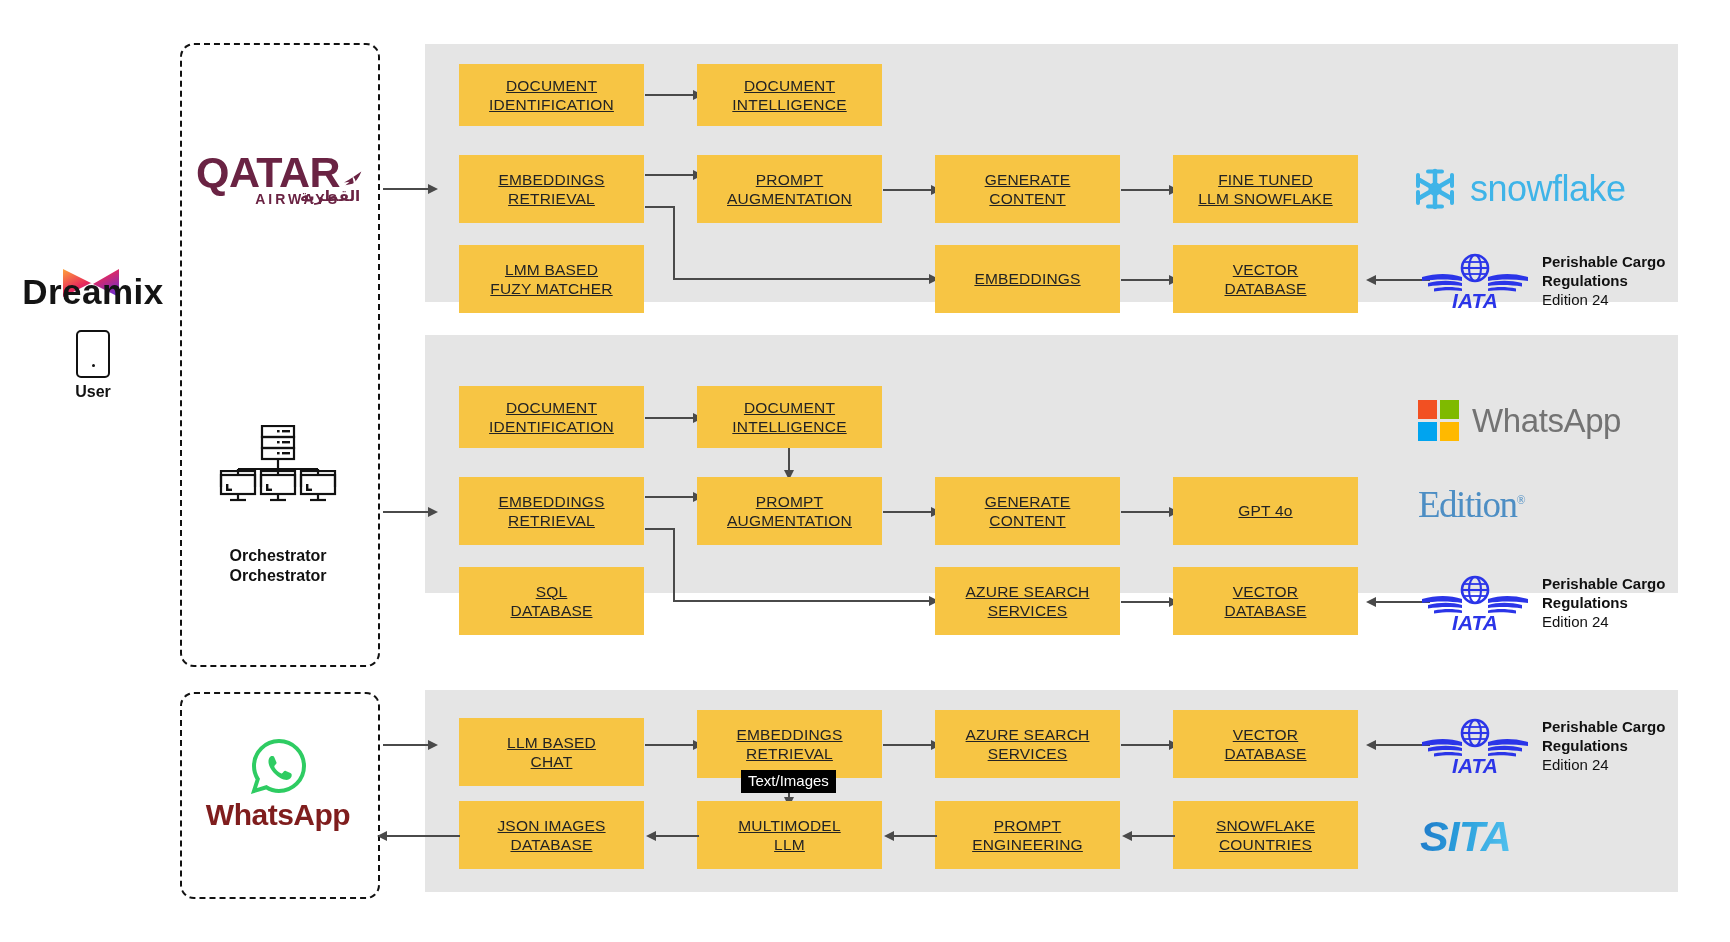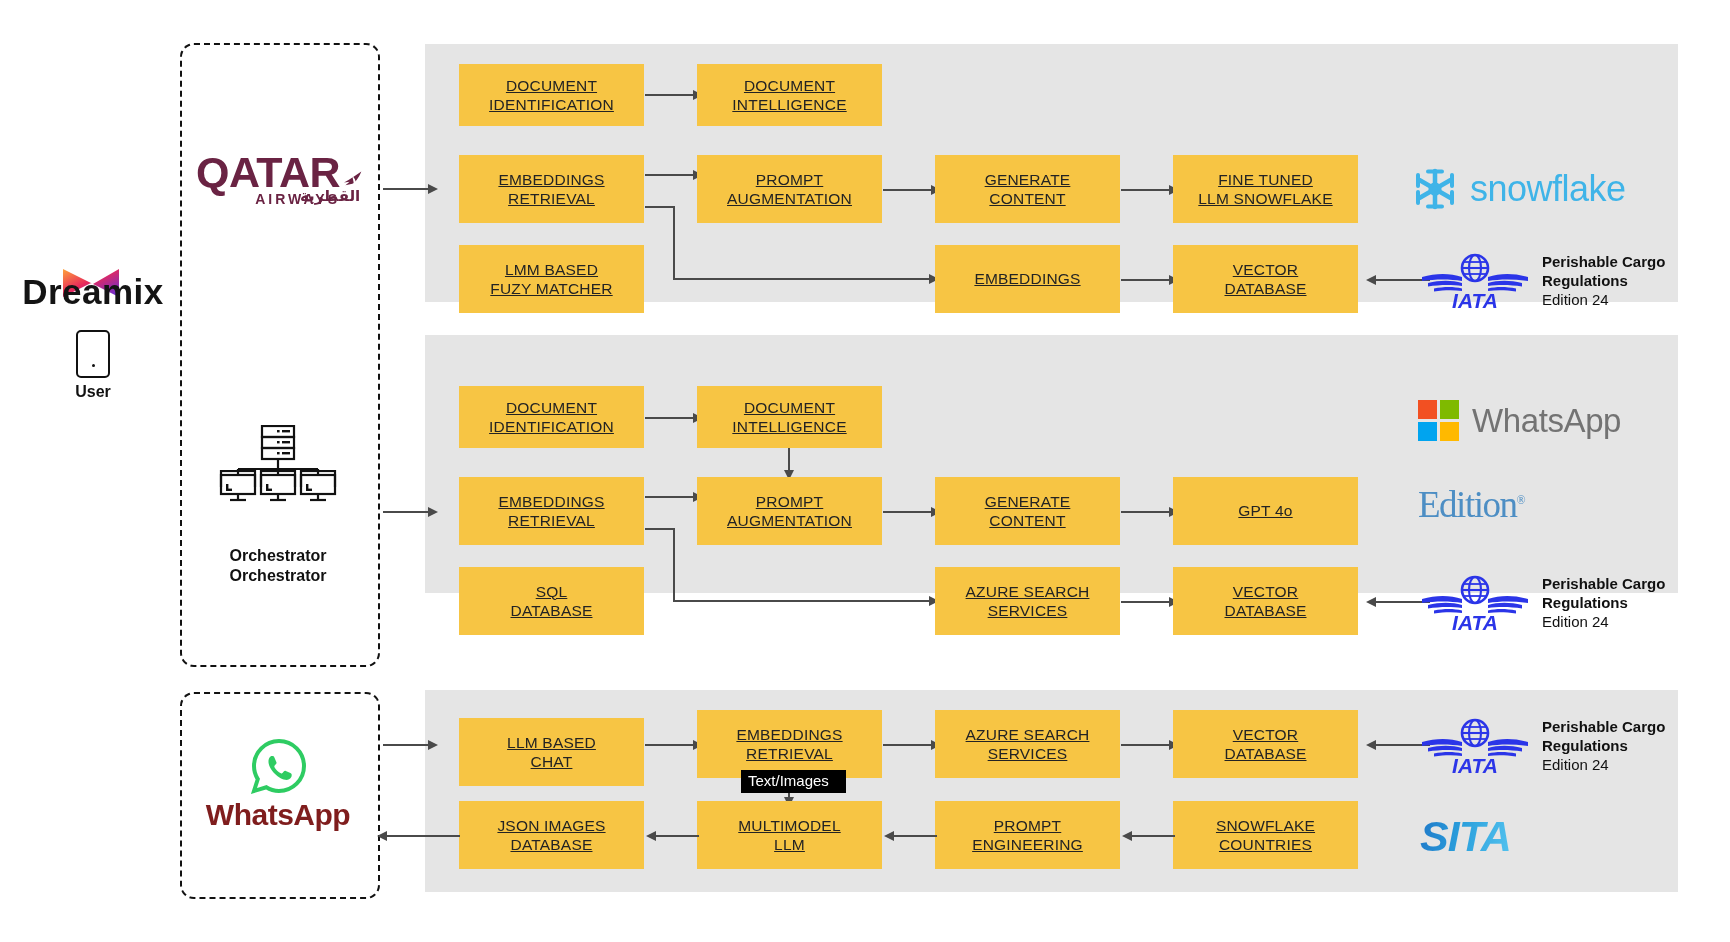--- a/index.html
+++ b/index.html
@@ -46,21 +46,21 @@
     width:0;height:0;border-left:5.5px solid transparent;
     border-right:5.5px solid transparent;border-top:10px solid #4a4a4a;
   }
 
   
   .caption{
     text-align:center;font-weight:bold;font-size:16px;line-height:1.25;
     color:#111;
   }
   .badge{
-    background:#000;color:#fff;font-size:15px;padding:2px 17px 3px 7px;
+    background:#000;color:#fff;font-size:15px;padding:2px 7px 3px 7px;
     white-space:nowrap;line-height:1.2;
   }
 
   
   .iata-wrap{display:flex;align-items:center;gap:12px;}
   .iata-txt{font-size:15px;line-height:1.28;color:#111;}
   .iata-txt b{font-weight:bold;display:block;}
   .iata-txt .ed{font-weight:normal;}
 
   

